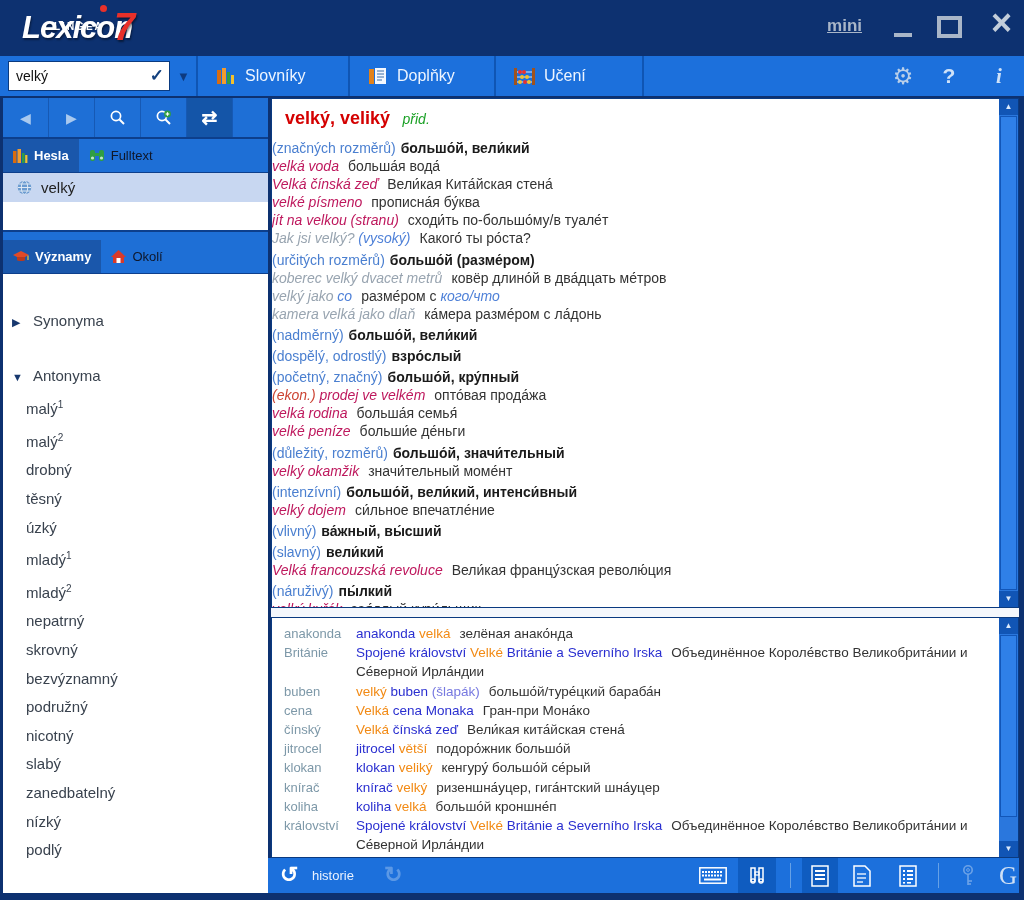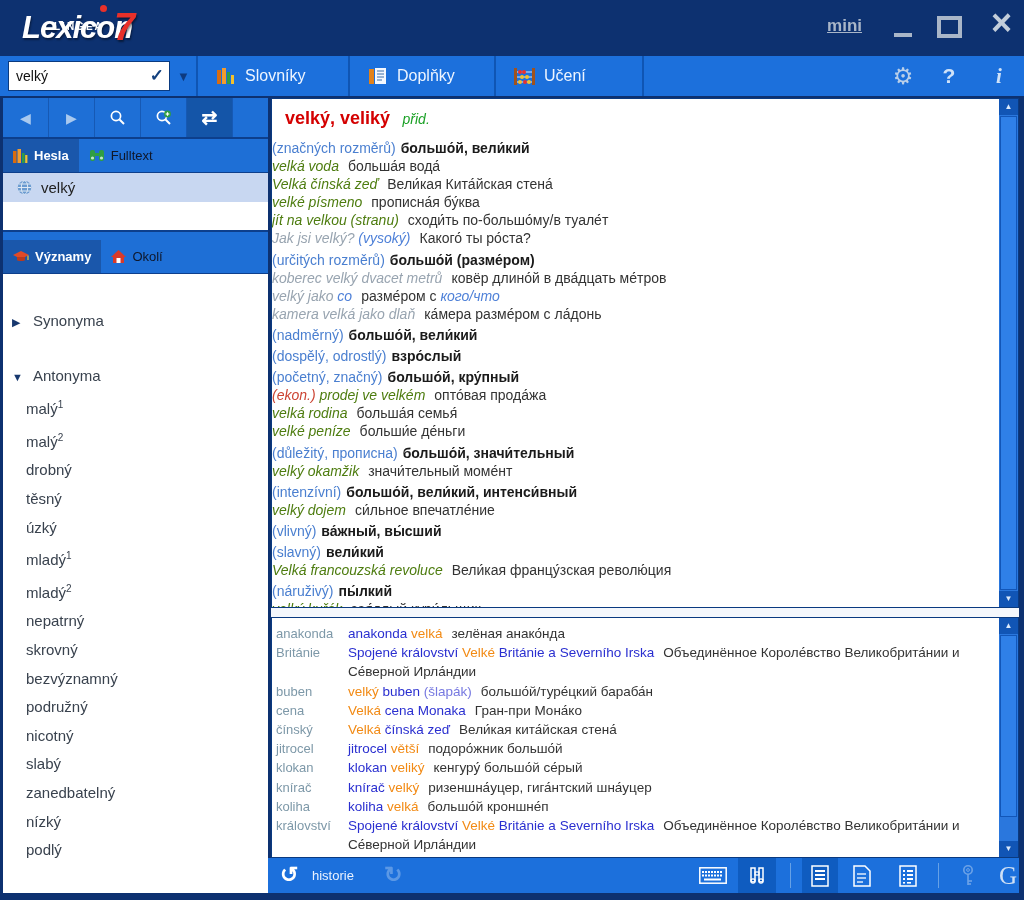--- a/index.html
+++ b/index.html
@@ -61,35 +61,35 @@
   .hw{font-size:18px;font-weight:bold;color:#d40000;}
   .pos{font-size:14px;font-style:italic;color:#19a024;margin-left:8px;}
   .eline{line-height:18.1px;font-size:14px;white-space:nowrap;overflow:hidden;}
   .eline.sense{margin-top:3px;}
   .eline span:empty{display:none;}
   .num{display:inline-block;width:40px;margin-left:-52px;margin-right:12px;text-align:right;color:#e34040;}
   .gloss{color:#4a7fd0;}
   .rus{margin-left:5px;font-weight:bold;color:#1a1a1a;}
   .czr{color:#cc4433;font-style:italic;}
   .cz{font-style:italic;}
-  .cz.t{color:#4d7c0f;}
+  .cz.t{color:#be185d;}
   .cz.s{color:#98a4b0;}
   .czb,.rub{color:#4f81d8;font-style:italic;}
   .ru{color:#333;margin-left:9px;}
   
   .vscroll{position:absolute;right:0;top:0;bottom:0;width:19px;background:#2a77dd;}
   .sarrow{position:absolute;left:0;width:19px;height:16px;background:#1155b5;color:#dbe9fb;font-size:8px;text-align:center;line-height:16px;cursor:pointer;}
   .sarrow.up{top:0;} .sarrow.down{bottom:0;}
   .sthumb{position:absolute;left:1px;right:1px;top:17px;bottom:17px;background:#2f80e8;border:1px solid #1256b8;cursor:pointer;}
   
   .splitter{position:absolute;left:271px;top:608px;width:748px;height:9px;background:#f4f7fc;cursor:row-resize;}
   
   .botpanel{position:absolute;left:271px;top:617px;width:748px;height:241px;background:#fff;border:1px solid #0a3a80;box-sizing:border-box;overflow:hidden;}
   .cbody-wrap{position:absolute;left:0;top:0;right:19px;bottom:0;overflow:hidden;padding-top:6px;}
-  .crow{display:flex;padding-left:4px;font-size:13.5px;line-height:19.2px;cursor:pointer;}
+  .crow{display:flex;padding-left:12px;font-size:13.5px;line-height:19.2px;cursor:pointer;}
   .clabel{width:72px;flex:none;color:#7d98a8;font-size:13px;}
   .cbody{flex:1;padding-right:10px;}
   .cbody span:empty{display:none;}
   .cpre,.cpost{color:#2a2fd0;}
   .chl{color:#f28a14;}
   .cnote{color:#7678e0;}
   .cru{color:#333;margin-left:9px;}
   
   .botbar{position:absolute;left:268px;top:858px;width:751px;height:35px;background:#1c70dc;}
   .hist-ic{position:absolute;left:12px;top:4px;font-size:22px;font-weight:bold;color:#fff;cursor:pointer;}
@@ -375,21 +375,21 @@
           <div class="eline ex">
             <span class="czr">(ekon.) </span><span class="cz t">prodej ve velkém</span><span class="ru">опто́вая прода́жа</span>
           </div>
           <div class="eline ex">
             <span class="cz t">velká rodina</span><span class="ru">больша́я семья́</span>
           </div>
           <div class="eline ex">
             <span class="cz t">velké peníze</span><span class="ru">больши́е де́ньги</span>
           </div>
           <div class="eline sense">
-            <span class="num">6.</span><span class="gloss">(důležitý, прописна)</span><span class="rus">большо́й, значи́тельный</span>
+            <span class="num">6.</span><span class="gloss">(důležitý, rozměrů)</span><span class="rus">большо́й, значи́тельный</span>
           </div>
           <div class="eline ex">
             <span class="cz t">velký okamžik</span><span class="ru">значи́тельный моме́нт</span>
           </div>
           <div class="eline sense">
             <span class="num">7.</span><span class="gloss">(intenzívní)</span><span class="rus">большо́й, вели́кий, интенси́вный</span>
           </div>
           <div class="eline ex">
             <span class="cz t">velký dojem</span><span class="ru">си́льное впечатле́ние</span>
           </div>

